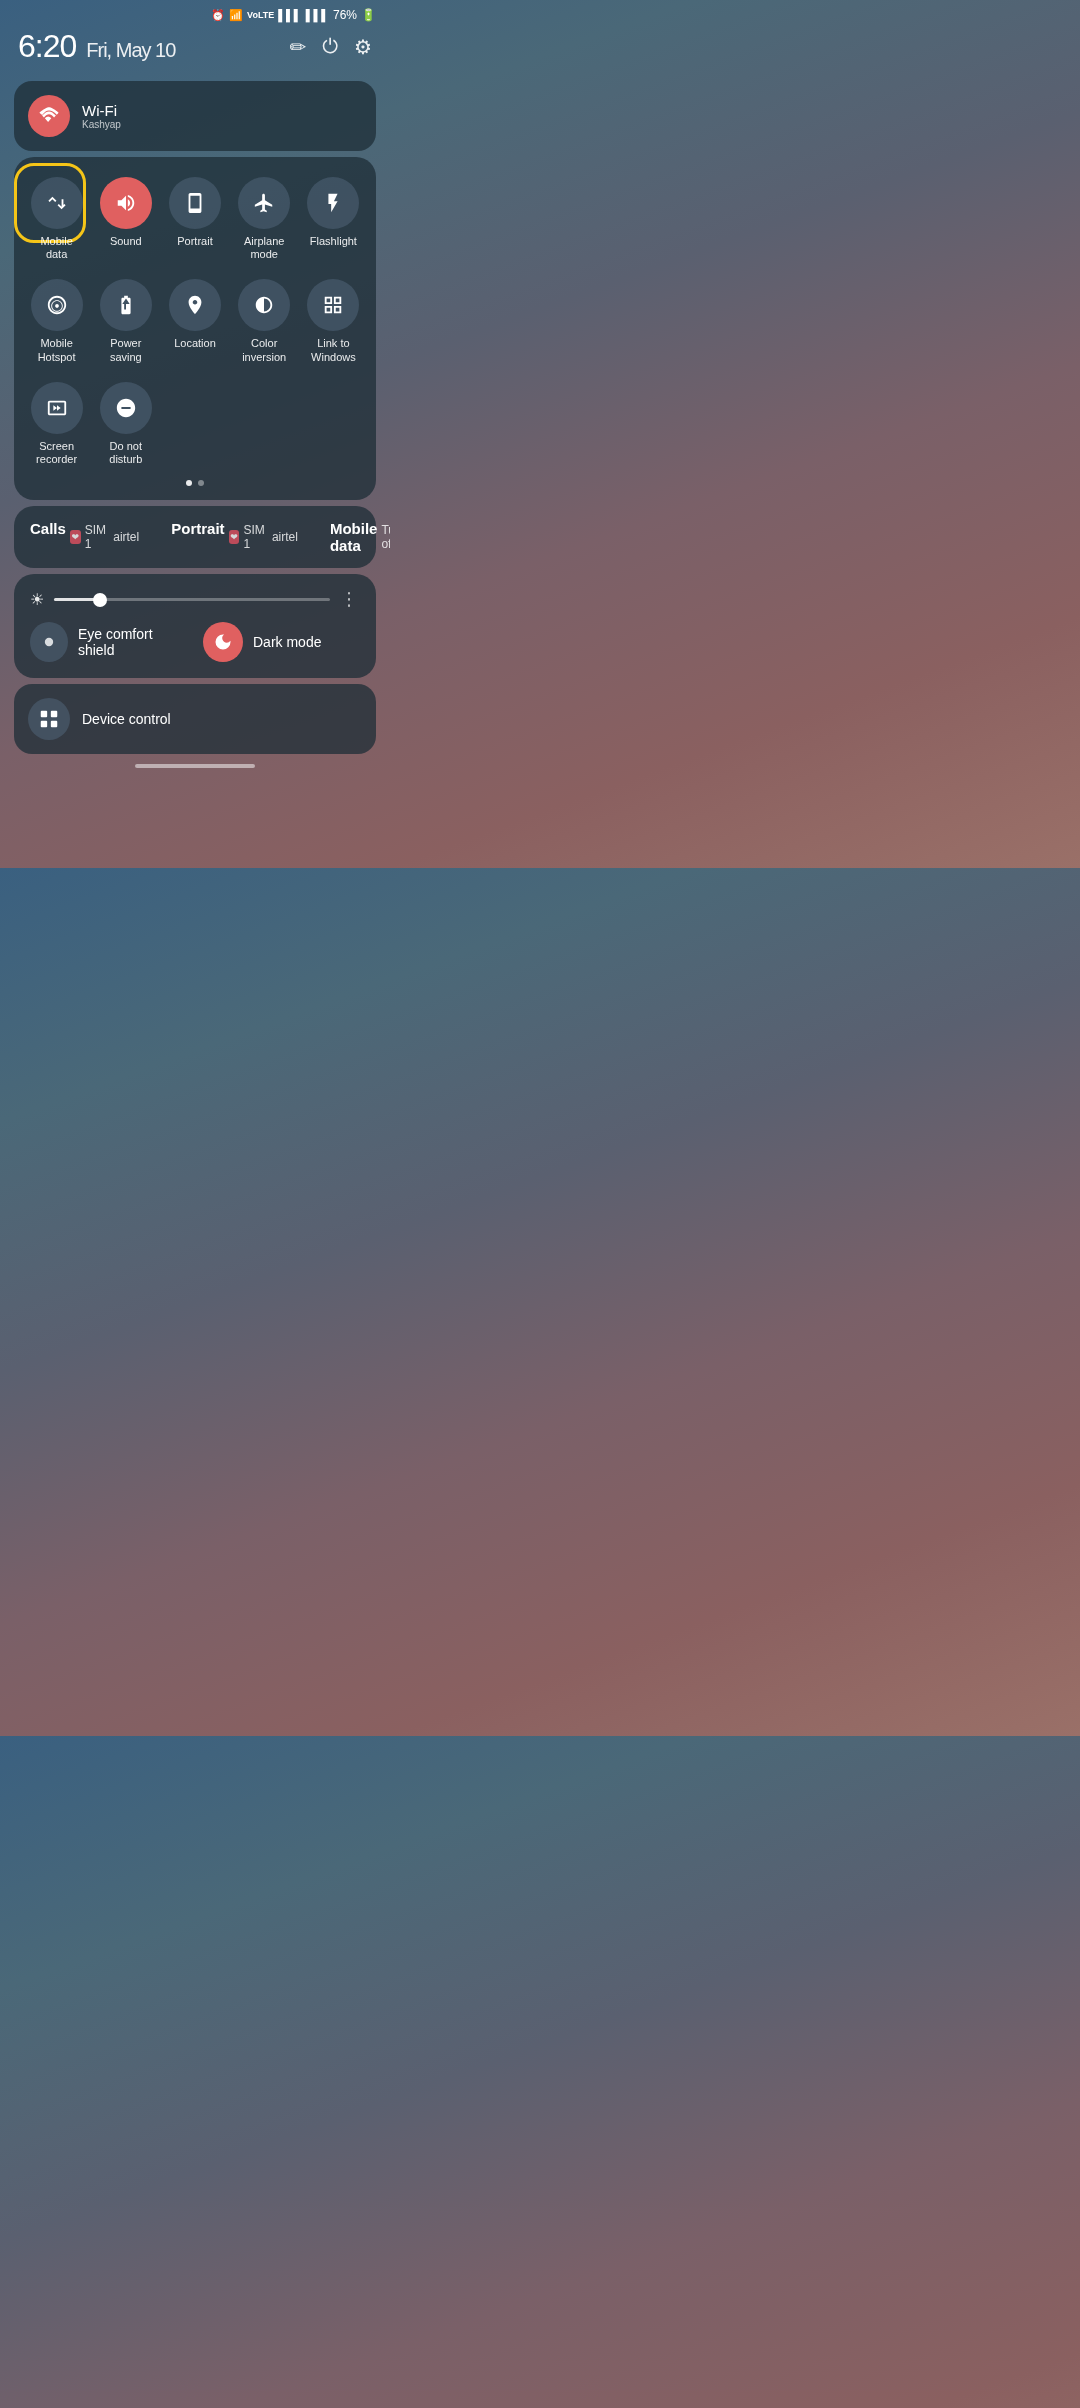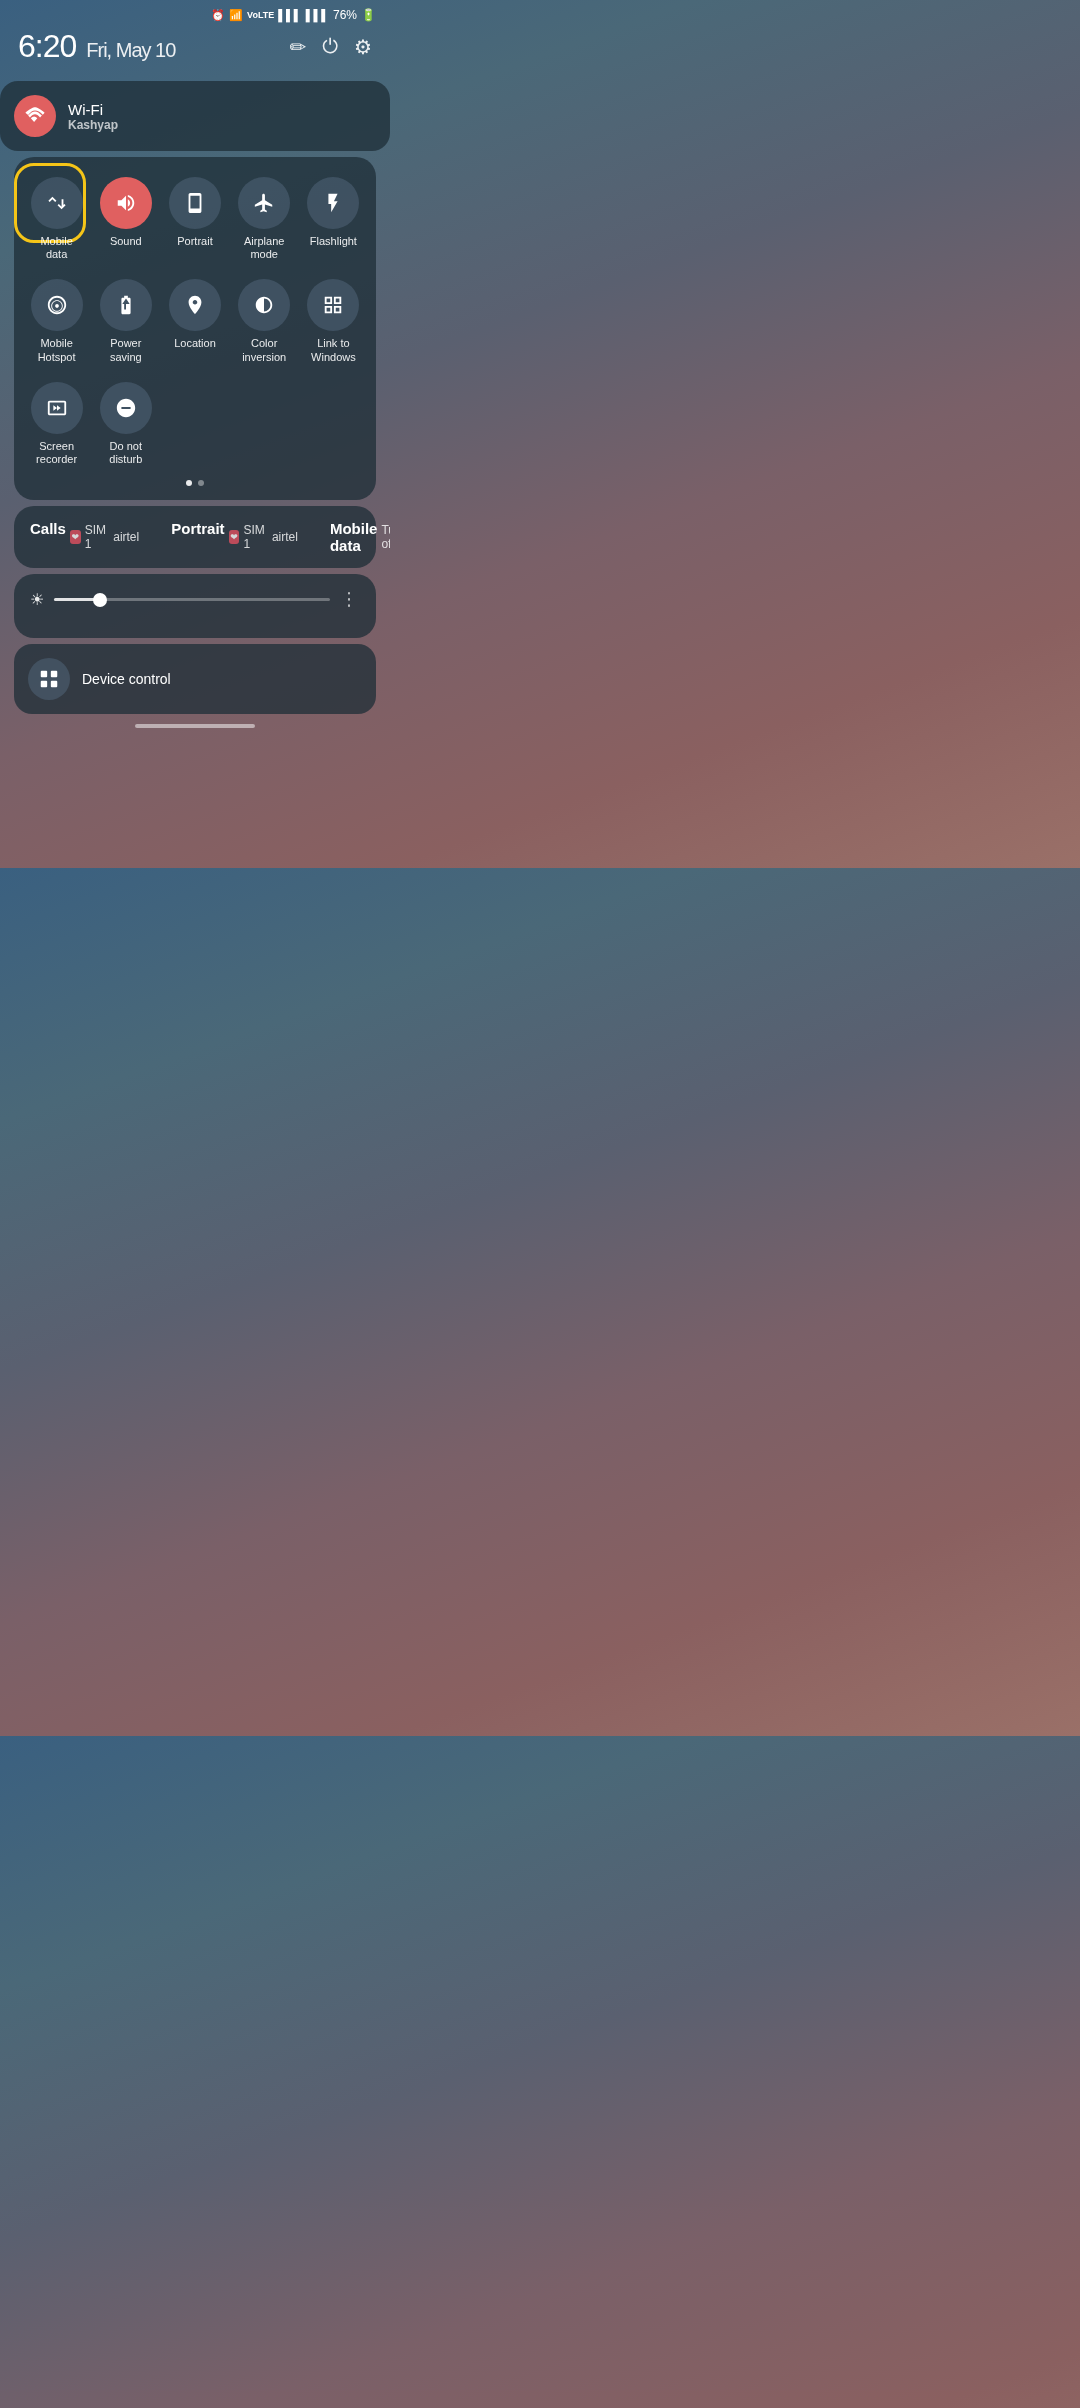--- a/index.html
+++ b/index.html
@@ -53,21 +53,21 @@
     }
     .header-icon {
       font-size: 20px;
       opacity: 0.9;
     }
 
     
     .connectivity-row {
       display: flex;
       gap: 8px;
-      margin: 6px 0;
+      margin: 6px 14px;
     }
     .conn-tile {
       flex: 1;
       background: rgba(30, 45, 55, 0.75);
       border-radius: 18px;
       padding: 14px 14px;
       display: flex;
       align-items: center;
       gap: 12px;
     }
@@ -76,21 +76,21 @@
       height: 42px;
       border-radius: 50%;
       display: flex;
       align-items: center;
       justify-content: center;
       font-size: 20px;
     }
     .conn-icon.wifi { background: #e06060; }
     .conn-icon.bt { background: rgba(100,120,140,0.6); }
     .conn-label { font-size: 15px; font-weight: 500; }
-    .conn-sub { font-size: 12px; opacity: 0.7; font-weight: bold; }
+    .conn-sub { font-size: 10px; opacity: 0.7; }
 
     
     .tiles-card {
       background: rgba(30, 45, 55, 0.75);
       border-radius: 20px;
       margin: 6px 14px;
       padding: 14px 10px 10px;
     }
     .tiles-grid {
       display: grid;
@@ -485,20 +485,39 @@
 
 <div class="brightness-card">
   <div class="brightness-row">
     <span style="font-size:16px;opacity:0.9;">☀</span>
     <div class="brightness-bar">
       <div class="brightness-fill"></div>
       <div class="brightness-dot"></div>
     </div>
     <span class="three-dots">⋮</span>
   </div>
+  <div class="comfort-row">
+    <div class="comfort-item">
+      <div class="comfort-icon">
+        <svg width="20" height="20" viewBox="0 0 24 24" fill="white" opacity="0.8">
+          <circle cx="12" cy="12" r="5"></circle>
+          <path d="M12 1v3M12 20v3M4.22 4.22l2.12 2.12M17.66 17.66l2.12 2.12M1 12h3M20 12h3M4.22 19.78l2.12-2.12M17.66 6.34l2.12-2.12"></path>
+        </svg>
+      </div>
+      <div class="comfort-label">Eye comfort shield</div>
+    </div>
+    <div class="comfort-item">
+      <div class="comfort-icon dark-active">
+        <svg width="20" height="20" viewBox="0 0 24 24" fill="white">
+          <path d="M12 3a9 9 0 1 0 9 9c0-.46-.04-.92-.1-1.36a5.389 5.389 0 0 1-4.4 2.26 5.403 5.403 0 0 1-3.14-9.8c-.44-.06-.9-.1-1.36-.1z"></path>
+        </svg>
+      </div>
+      <div class="comfort-label">Dark mode</div>
+    </div>
+  </div>
 </div>
 
 <div class="bottom-row">
 
 
   <div class="bottom-tile">
     <div class="bottom-tile-icon">
       <svg width="22" height="22" viewBox="0 0 24 24" fill="white">
         <rect x="3" y="3" width="7" height="7" rx="1"></rect>
         <rect x="14" y="3" width="7" height="7" rx="1"></rect>

